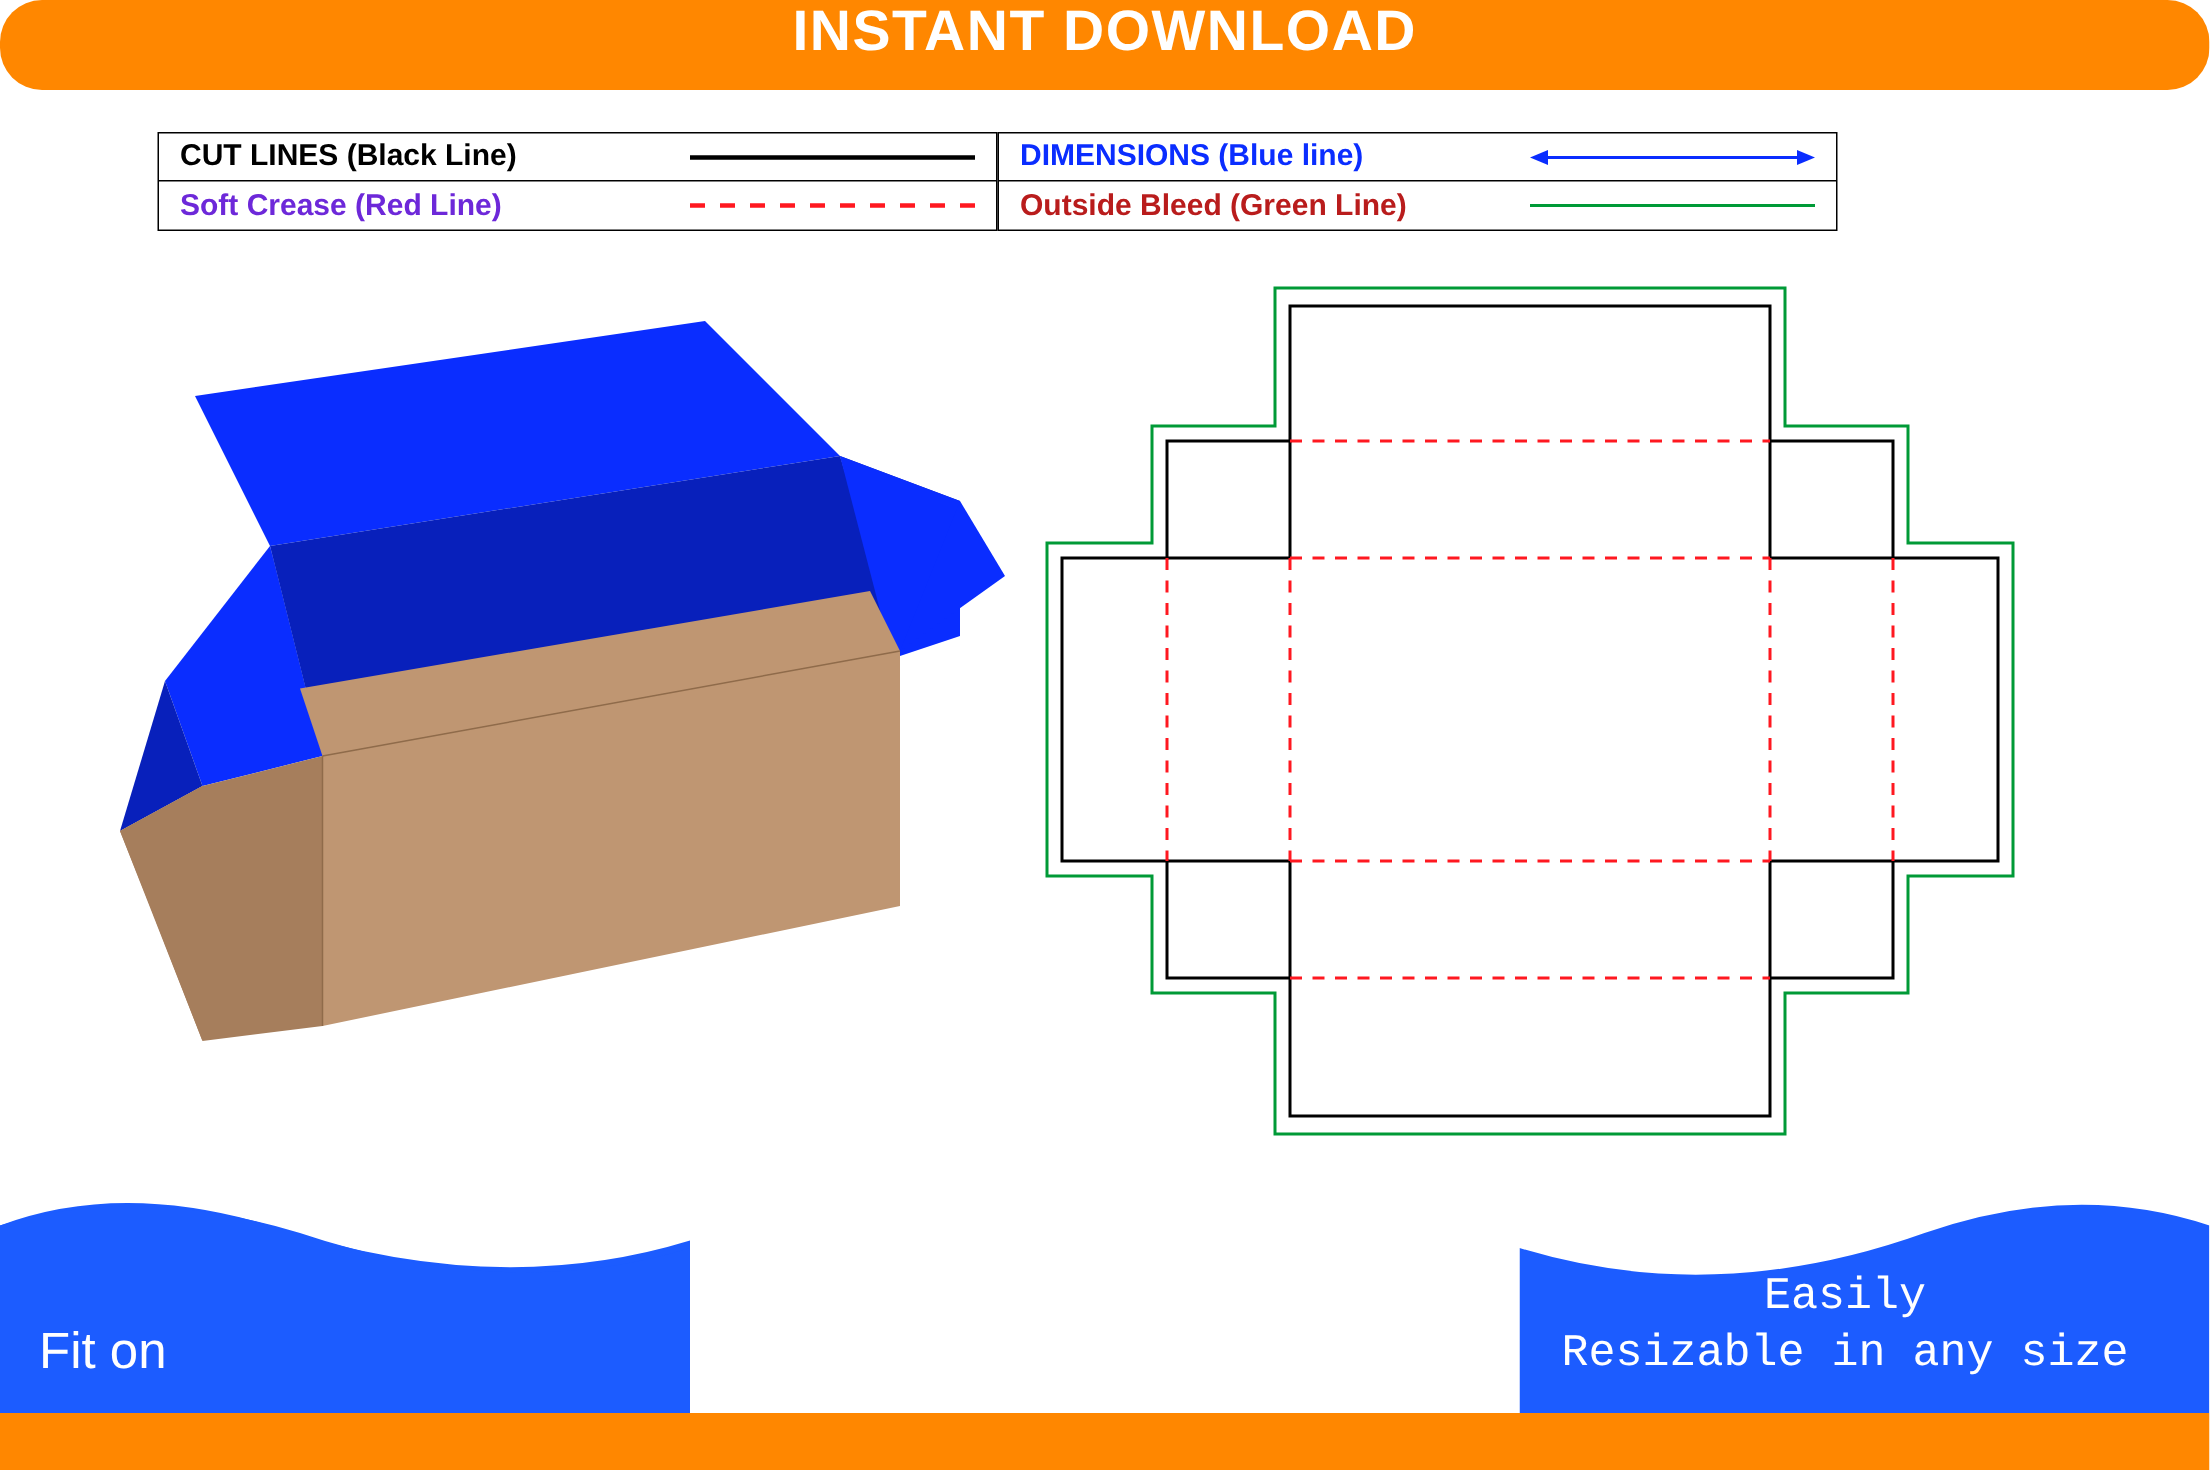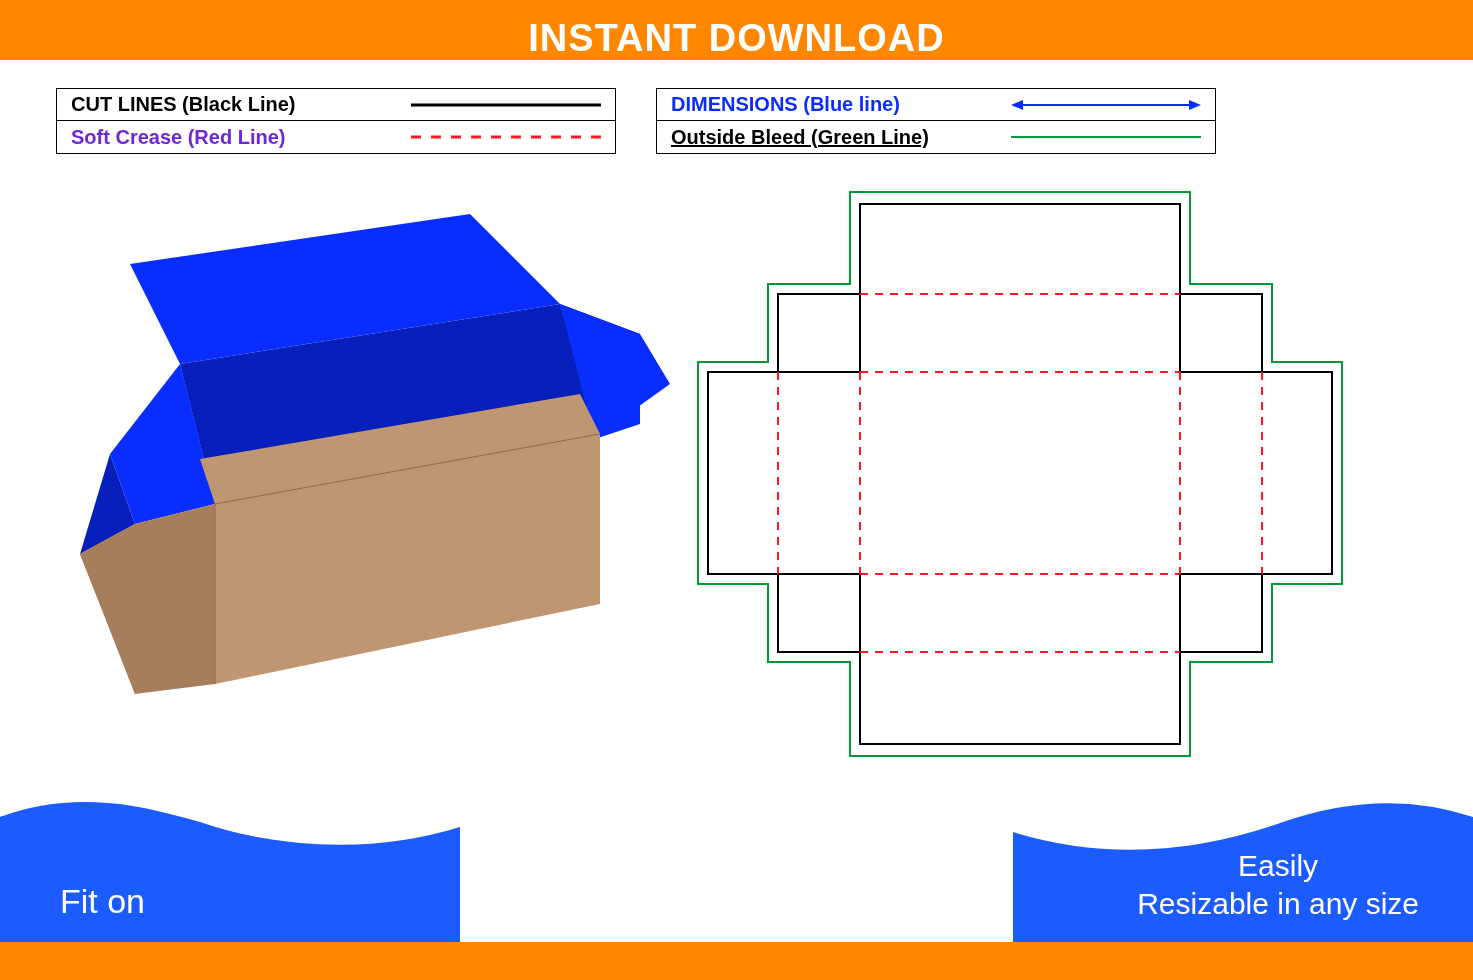--- a/index.html
+++ b/index.html
@@ -9,38 +9,38 @@
       width: 1473px;
       height: 980px;
       position: relative;
       overflow: hidden;
     }
     .header-banner {
       width: 100%;
       height: 60px;
       background: #ff8700;
       display: flex;
-      align-items: flex-end;
+      align-items: flex-start;
       justify-content: center;
       color: #fff;
       font-size: 38px;
       font-weight: bold;
       letter-spacing: 1px;
+      border-radius: 28px;
     }
     .footer-banner {
       position: absolute;
       bottom: 0;
       width: 100%;
       height: 38px;
       background: #ff8700;
     }
     .legend-container {
       display: flex;
-      gap: 40px;
-      padding: 28px 110px 0 56px;
+      padding: 28px 110px 0 105px;
     }
     .legend-table {
       border: 1.5px solid #000;
       width: 560px;
     }
     .legend-row {
       display: flex;
       align-items: center;
       height: 32px;
       padding: 0 14px;
@@ -55,21 +55,21 @@
     .legend-sample {
       width: 190px;
       height: 20px;
       display: flex;
       align-items: center;
       justify-content: center;
     }
     .lbl-black { color: #000; }
     .lbl-red { color: #6d28d9; }
     .lbl-blue { color: #0a2dff; }
-    .lbl-green { color: #000000; text-decoration: underline; }
+    .lbl-green { color: #b91c1c; }
     .content-area {
       position: relative;
       display: flex;
       padding: 30px 40px 0 40px;
       height: 740px;
     }
     .box-3d {
       width: 650px;
       height: 560px;
       position: relative;
@@ -94,31 +94,30 @@
       height: 145px;
     }
     .wave-text-left {
       position: absolute;
       bottom: 58px;
       left: 26px;
       color: #fff;
       font-size: 34px;
       line-height: 1.2;
       font-family: "Segoe UI", Arial, sans-serif;
-      margin-left: 34px;
     }
     .wave-text-right {
       position: absolute;
       bottom: 58px;
       right: 54px;
       color: #fff;
       text-align: center;
       font-size: 30px;
       line-height: 1.25;
-      font-family: Liberation Sans, sans-serif;
+      font-family: Liberation Mono, monospace;
     }
   </style>
 </head>
 <body>
 
 <div class="header-banner">
   <span>INSTANT DOWNLOAD</span>
 </div>
 
 <div class="legend-container">

